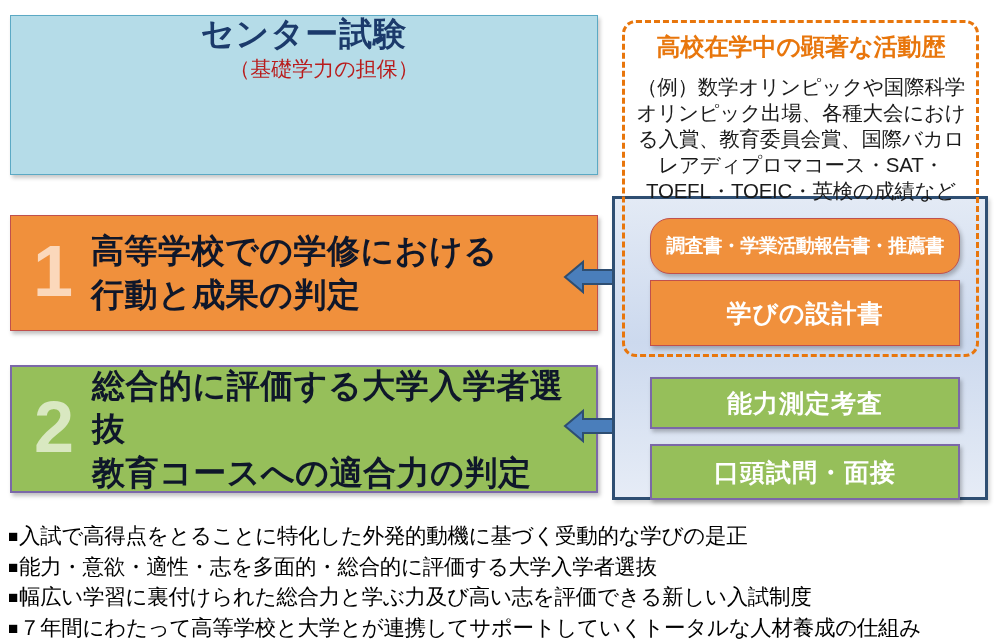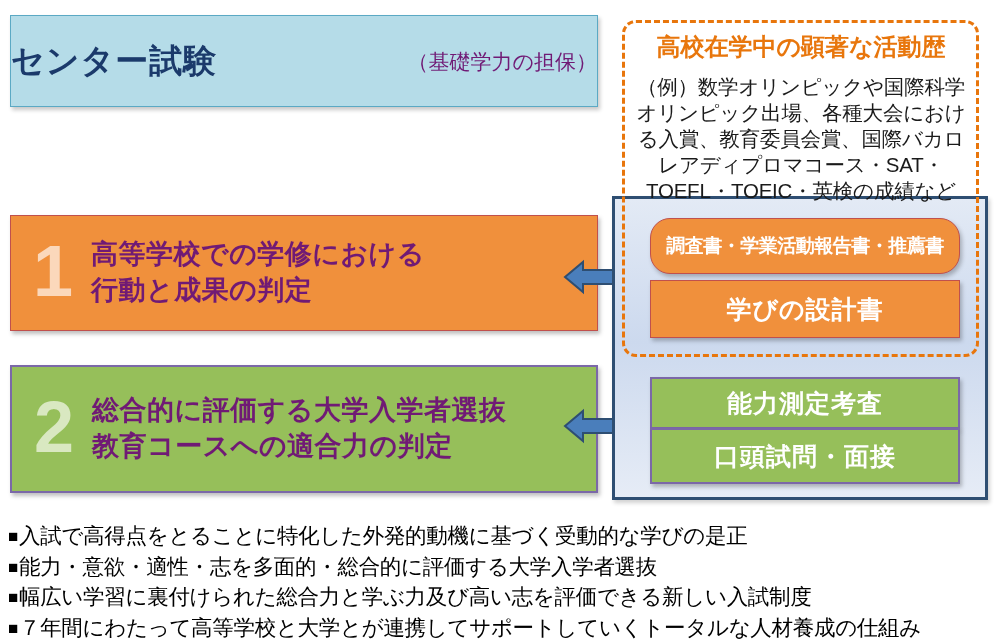--- a/index.html
+++ b/index.html
@@ -14,39 +14,40 @@
     font-family: "Liberation Sans", "DejaVu Sans", sans-serif;
     overflow: hidden;
   }
 
   
   .center-exam-box {
     position: absolute;
     left: 10px;
     top: 15px;
     width: 588px;
-    height: 92px;
+    height: 160px;
     background: #b5dce8;
     border: 1px solid #5ba9c4;
     box-sizing: border-box;
     box-shadow: 2px 3px 4px rgba(0,0,0,0.22);
     display: flex;
+    flex-direction: column;
     align-items: center;
-    justify-content: space-between;
+    justify-content: flex-start;
   }
   .center-exam-title {
     font-size: 33px;
     font-weight: bold;
     color: #1b3a6b;
     letter-spacing: 1px;
     line-height: 1.12;
   }
   .center-exam-sub {
     font-size: 21px;
-    color: #701a75;
+    color: #b91c1c;
     line-height: 1.3;
     margin-top: 2px;
     margin-left: 40px;
   }
 
   
   .right-panel {
     position: absolute;
     left: 612px;
     top: 196px;
@@ -123,22 +124,22 @@
     font-weight: bold;
     line-height: 1;
     margin-left: 22px;
     margin-right: 18px;
     margin-top: -4px;
     font-family: "Liberation Sans", "DejaVu Sans", sans-serif;
   }
   .box-number-1 { color: #fbd8bb; }
   .box-number-2 { color: #d9e8c1; }
   .box-text {
-    color: #701a75;
-    font-size: 27px;
+    color: #0f172a;
+    font-size: 33px;
     font-weight: bold;
     line-height: 1.32;
     letter-spacing: 0.5px;
   }
 
   
   .arrow {
     position: absolute;
     width: 52px;
     height: 38px;
@@ -162,23 +163,23 @@
   }
   .sub-orange {
     background: #f0903c;
     border: 1.5px solid #c0504d;
   }
   .sub-green {
     background: #96bf5a;
     border: 2px solid #7b68a8;
   }
   .sub-1 { top: 218px; height: 56px; font-size: 19px; letter-spacing: -0.5px; border-radius: 20px; }
-  .sub-2 { top: 280px; height: 58px; font-size: 25px; letter-spacing: 1px; }
+  .sub-2 { top: 280px; height: 66px; font-size: 25px; letter-spacing: 1px; }
   .sub-3 { top: 365px; height: 52px; font-size: 25px; letter-spacing: 1px; margin-top: 12px; }
-  .sub-4 { top: 428px; height: 56px; font-size: 25px; letter-spacing: 1px; }
+  .sub-4 { top: 444px; height: 56px; font-size: 25px; letter-spacing: 1px; }
 
   
   .bullet-list {
     position: absolute;
     left: 8px;
     top: 521px;
     width: 988px;
   }
   .bullet-item {
     font-size: 21.5px;

